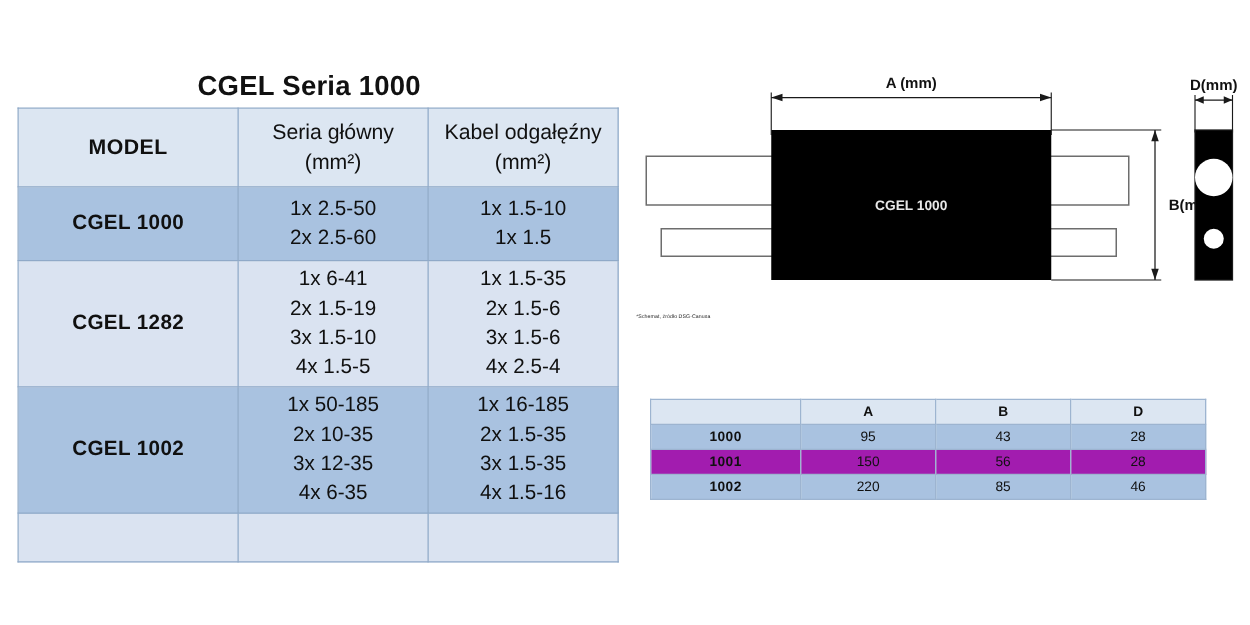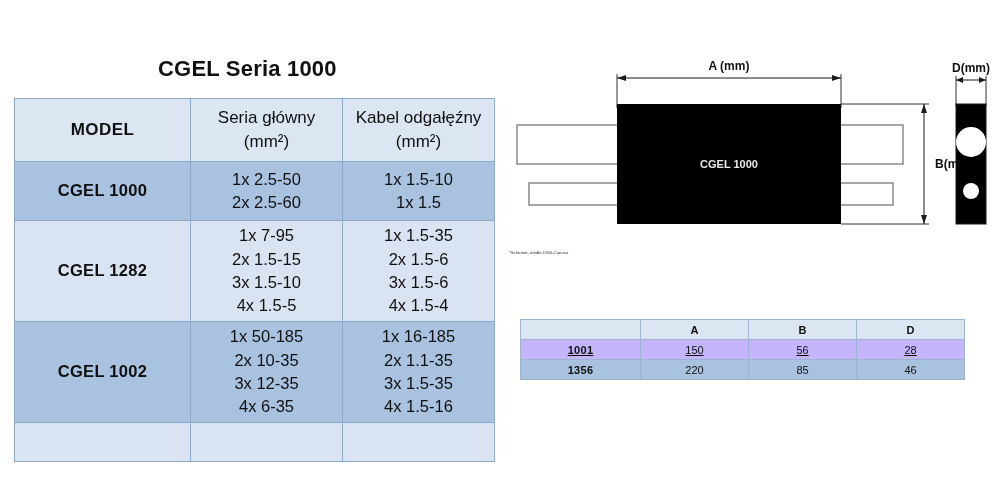--- a/index.html
+++ b/index.html
@@ -30,21 +30,21 @@
     font-size: 22px;
     font-weight: bold;
     letter-spacing: 0.2px;
     color: #111111;
     white-space: nowrap;
   }
 
   #spec-table {
     position: absolute;
     left: 14px;
-    top: 98px;
+    top: 86px;
     width: 480px;
     border-collapse: collapse;
     table-layout: fixed;
     border: 1px solid #8fa9c8;
   }
   #spec-table td {
     border: 1px solid #8fa9c8;
     text-align: center;
     vertical-align: middle;
     padding: 0;
@@ -119,21 +119,21 @@
     height: 19px;
     padding: 0;
     font-size: 11px;
     color: #101010;
   }
   #dim-table col.d-model { width: 120px; }
   #dim-table col.d-val   { width: 108px; }
 
   #dim-table tr.dh td        { background: #dce6f2; font-weight: bold; }
   #dim-table tr.dr-dark td   { background: #a9c2e0; }
-  #dim-table tr.dr-light td  { background: #c4b5fd; text-decoration: underline; }
+  #dim-table tr.dr-light td  { background: #a21caf; }
   #dim-table td.dim-model    { font-weight: bold; letter-spacing: 0.3px; }
 </style>
 </head>
 <body>
 
 <div id="left-panel">
 
   <div id="page-title">CGEL Seria 1000</div>
 
   <table id="spec-table">
@@ -172,50 +172,50 @@
             <span>1x 1.5-10</span>
             <span>1x 1.5</span>
           </span>
         </td>
       </tr>
 
       <tr class="row-light row-1001">
         <td class="model-cell">CGEL 1282</td>
         <td>
           <span class="stack">
-            <span>1x 7-95</span>
-            <span>2x 1.5-15</span>
+            <span>1x 6-41</span>
+            <span>2x 1.5-19</span>
             <span>3x 1.5-10</span>
             <span>4x 1.5-5</span>
           </span>
         </td>
         <td>
           <span class="stack">
             <span>1x 1.5-35</span>
             <span>2x 1.5-6</span>
             <span>3x 1.5-6</span>
-            <span>4x 1.5-4</span>
+            <span>4x 2.5-4</span>
           </span>
         </td>
       </tr>
 
       <tr class="row-dark row-1002">
         <td class="model-cell">CGEL 1002</td>
         <td>
           <span class="stack">
             <span>1x 50-185</span>
             <span>2x 10-35</span>
             <span>3x 12-35</span>
             <span>4x 6-35</span>
           </span>
         </td>
         <td>
           <span class="stack">
             <span>1x 16-185</span>
-            <span>2x 1.1-35</span>
+            <span>2x 1.5-35</span>
             <span>3x 1.5-35</span>
             <span>4x 1.5-16</span>
           </span>
         </td>
       </tr>
 
       <tr class="row-light row-blank">
         <td></td>
         <td></td>
         <td></td>
@@ -276,27 +276,33 @@
         <col class="d-val">
         <col class="d-val">
     </colgroup>
     <tbody>
       <tr class="dh">
         <td></td>
         <td>A</td>
         <td>B</td>
         <td>D</td>
       </tr>
+      <tr class="dr-dark">
+        <td class="dim-model">1000</td>
+        <td>95</td>
+        <td>43</td>
+        <td>28</td>
+      </tr>
       <tr class="dr-light">
         <td class="dim-model">1001</td>
         <td>150</td>
         <td>56</td>
         <td>28</td>
       </tr>
       <tr class="dr-dark">
-        <td class="dim-model">1356</td>
+        <td class="dim-model">1002</td>
         <td>220</td>
         <td>85</td>
         <td>46</td>
       </tr>
     </tbody>
   </table>
 </div>
 
 </body></html>

